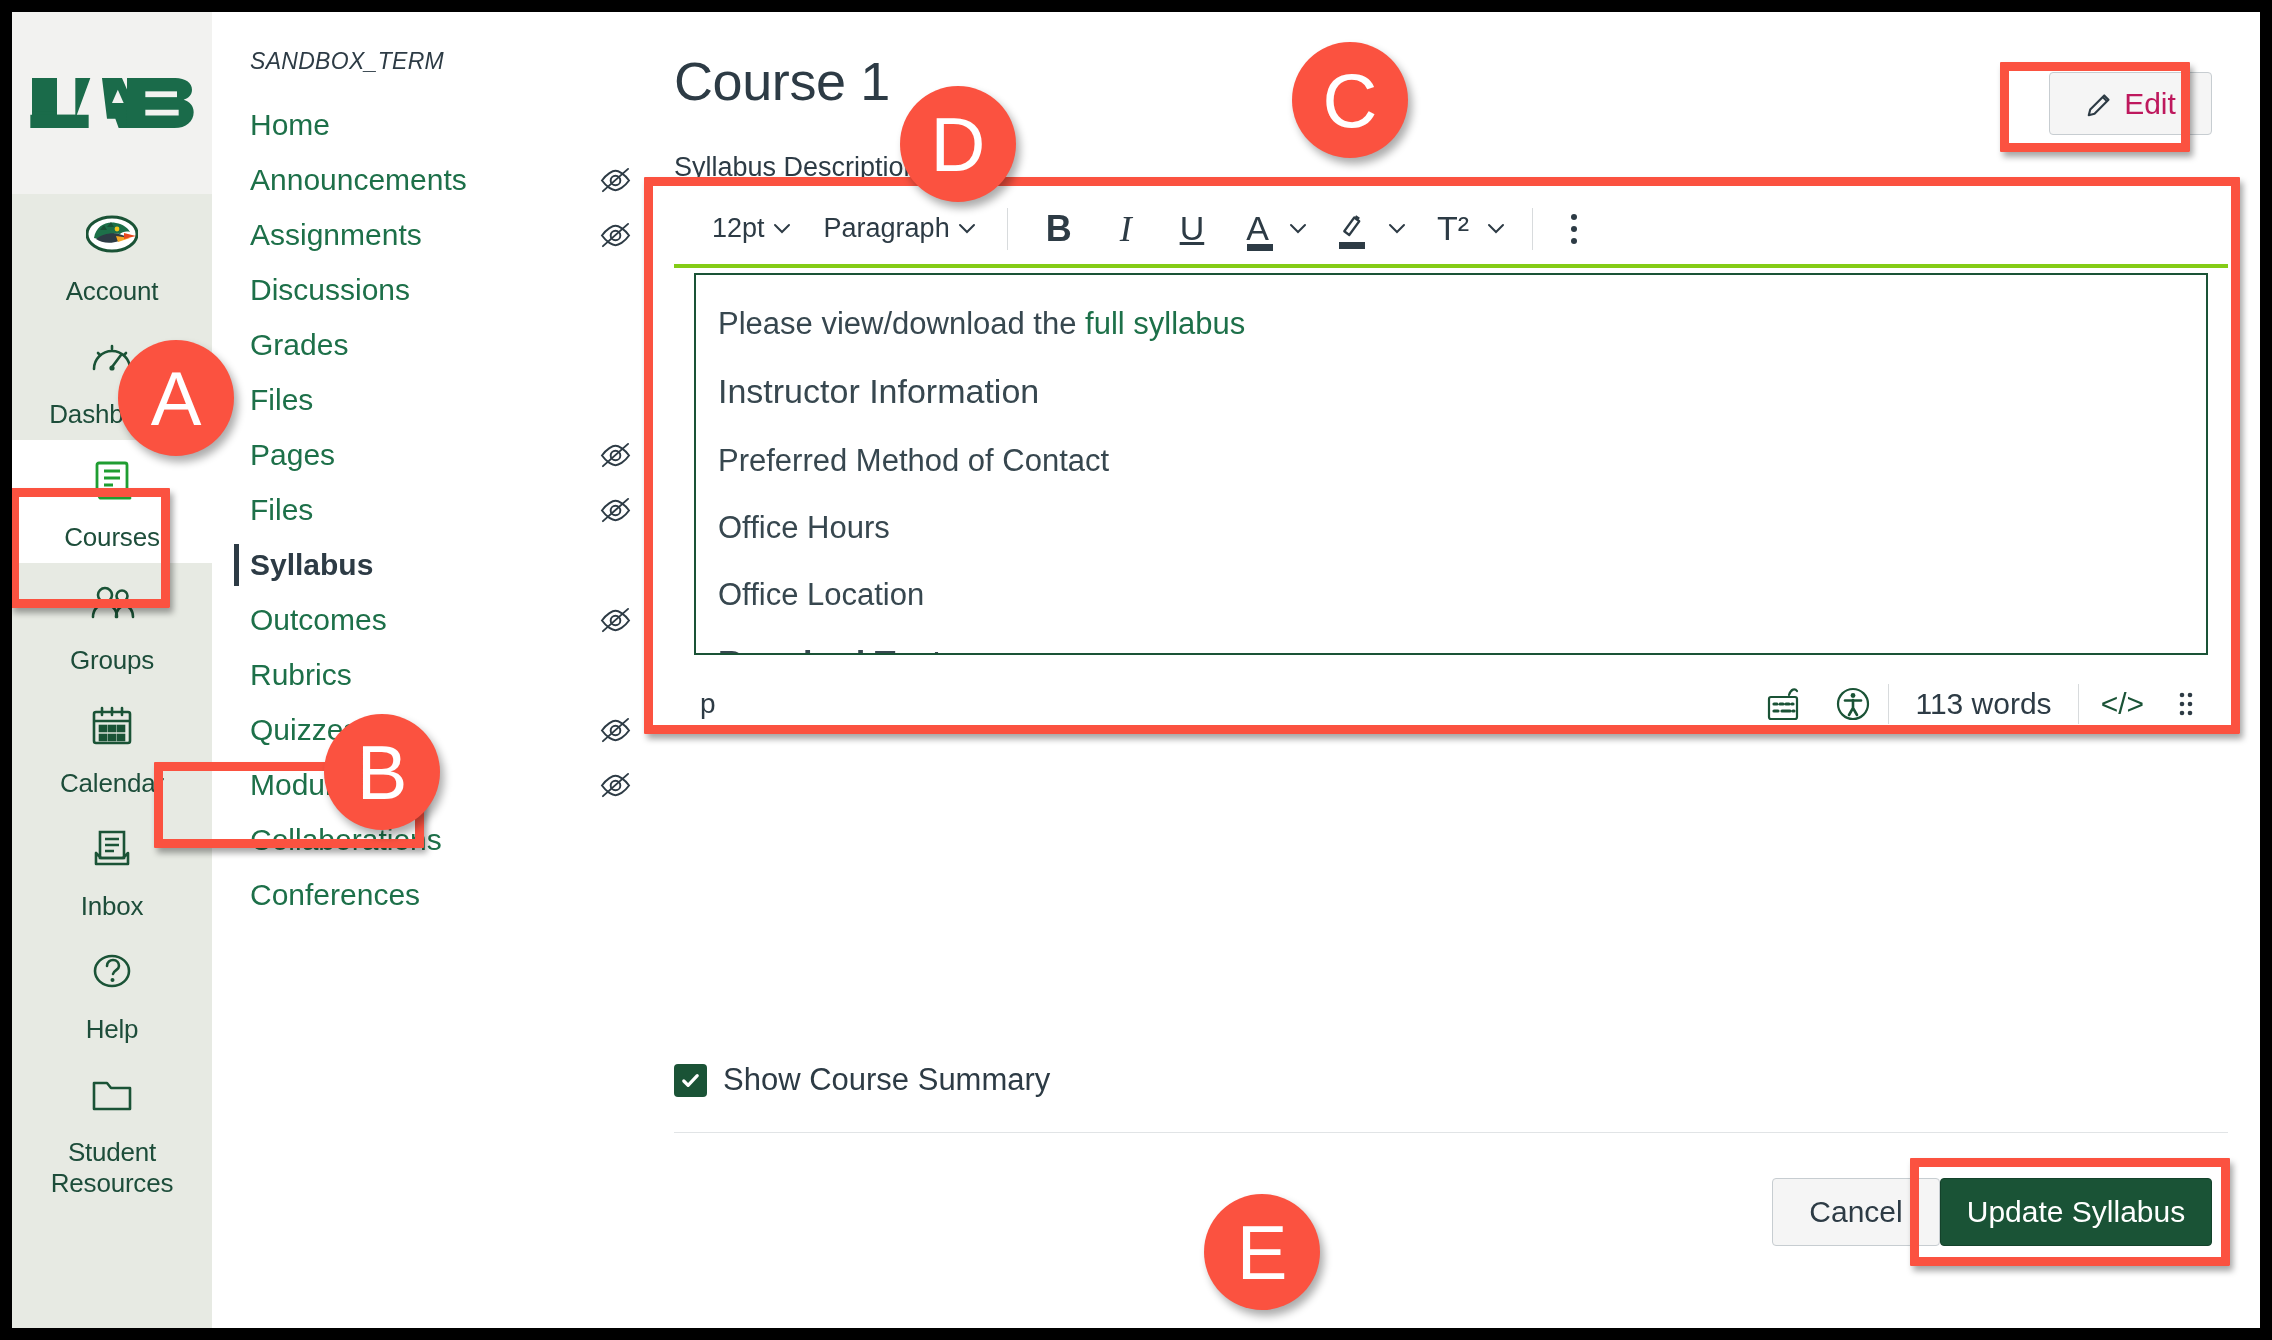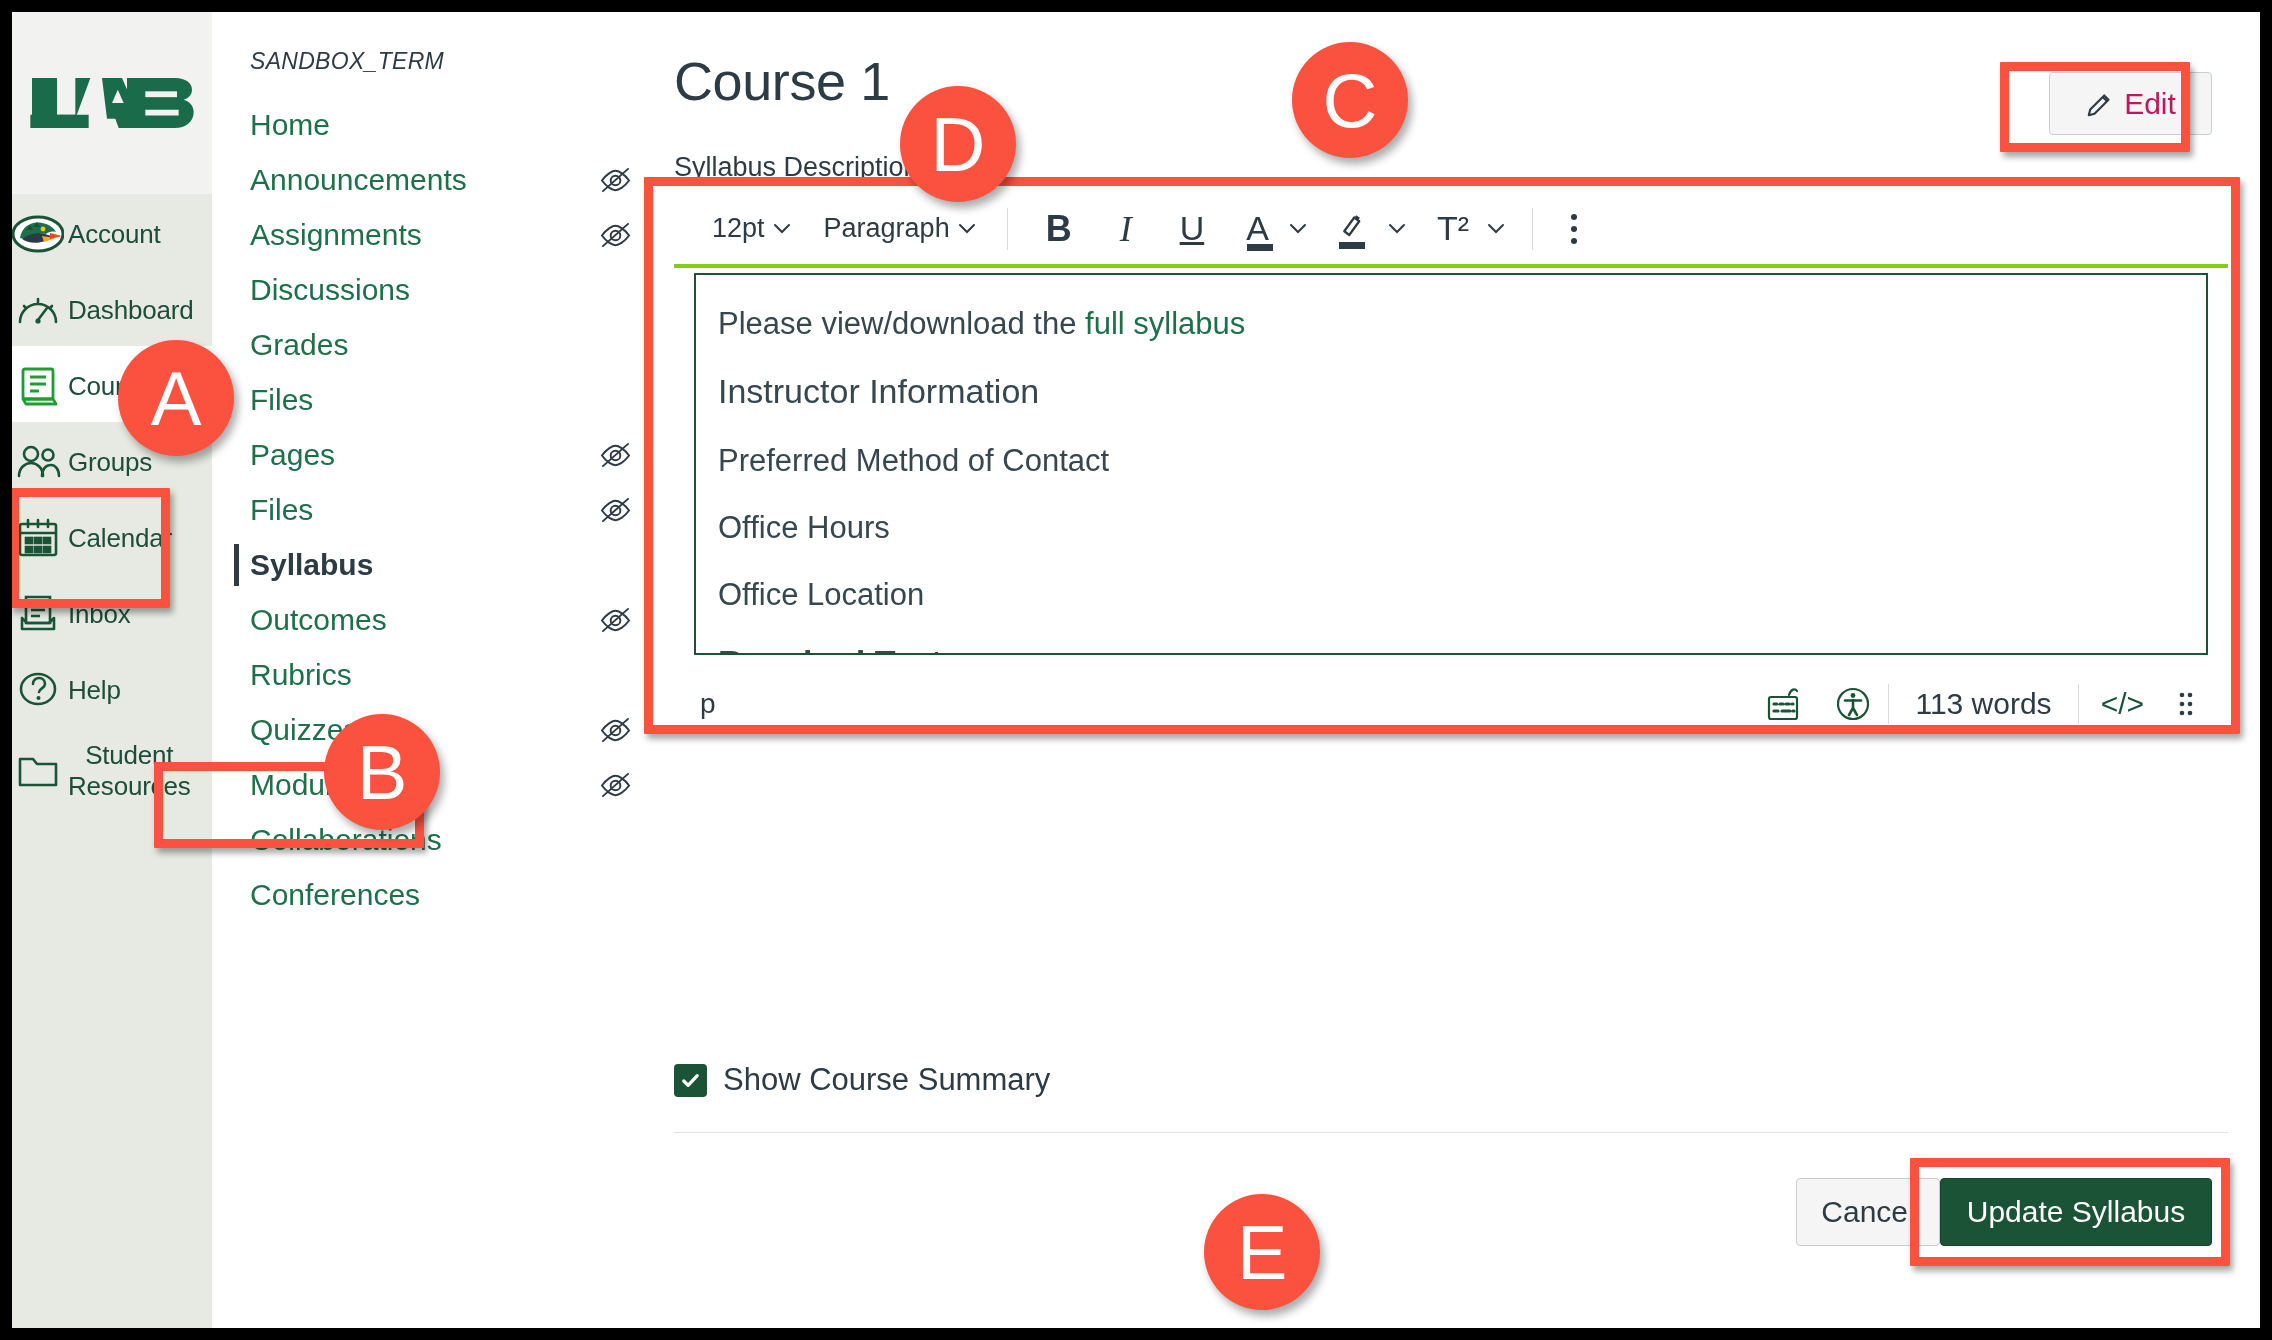--- a/index.html
+++ b/index.html
@@ -26,22 +26,22 @@
   #brand-box {
     height: 182px; width: 200px;
     background: #f2f2f0;
     display: flex; align-items: center; justify-content: center;
   }
   #uab-logo { width: 168px; height: 60px; }
 
   .gnav-item {
     width: 200px;
     padding: 14px 0 10px 0;
-    display: flex; flex-direction: row;
-    align-items: center; gap: 4px;
+    display: flex; flex-direction: column;
+    align-items: center; gap: 16px;
     color: #17543d;
     cursor: pointer;
   }
   .gnav-item .glabel {
     font-size: 26px; line-height: 31px;
     color: #1d4d3a; text-align: center;
     letter-spacing: -0.2px;
   }
   .gnav-icon { width: 52px; height: 52px; display:block; }
 
@@ -219,21 +219,21 @@
   
   #footer-divider {
     position: absolute;
     left: 14px; top: 1120px;
     width: 1554px; height: 1px;
     background: #e1e4e6;
   }
   #cancel-btn {
     position: absolute;
     right: 320px; top: 1166px;
-    width: 144px; height: 68px;
+    width: 168px; height: 68px;
     background: #f5f5f5;
     border: 1px solid #c7cdd1;
     border-radius: 4px;
     display:flex; align-items:center; justify-content:center;
     font-size: 30px; color: #2d3b45;
     cursor: pointer;
   }
   #update-btn {
     position: absolute;
     right: 48px; top: 1166px;

